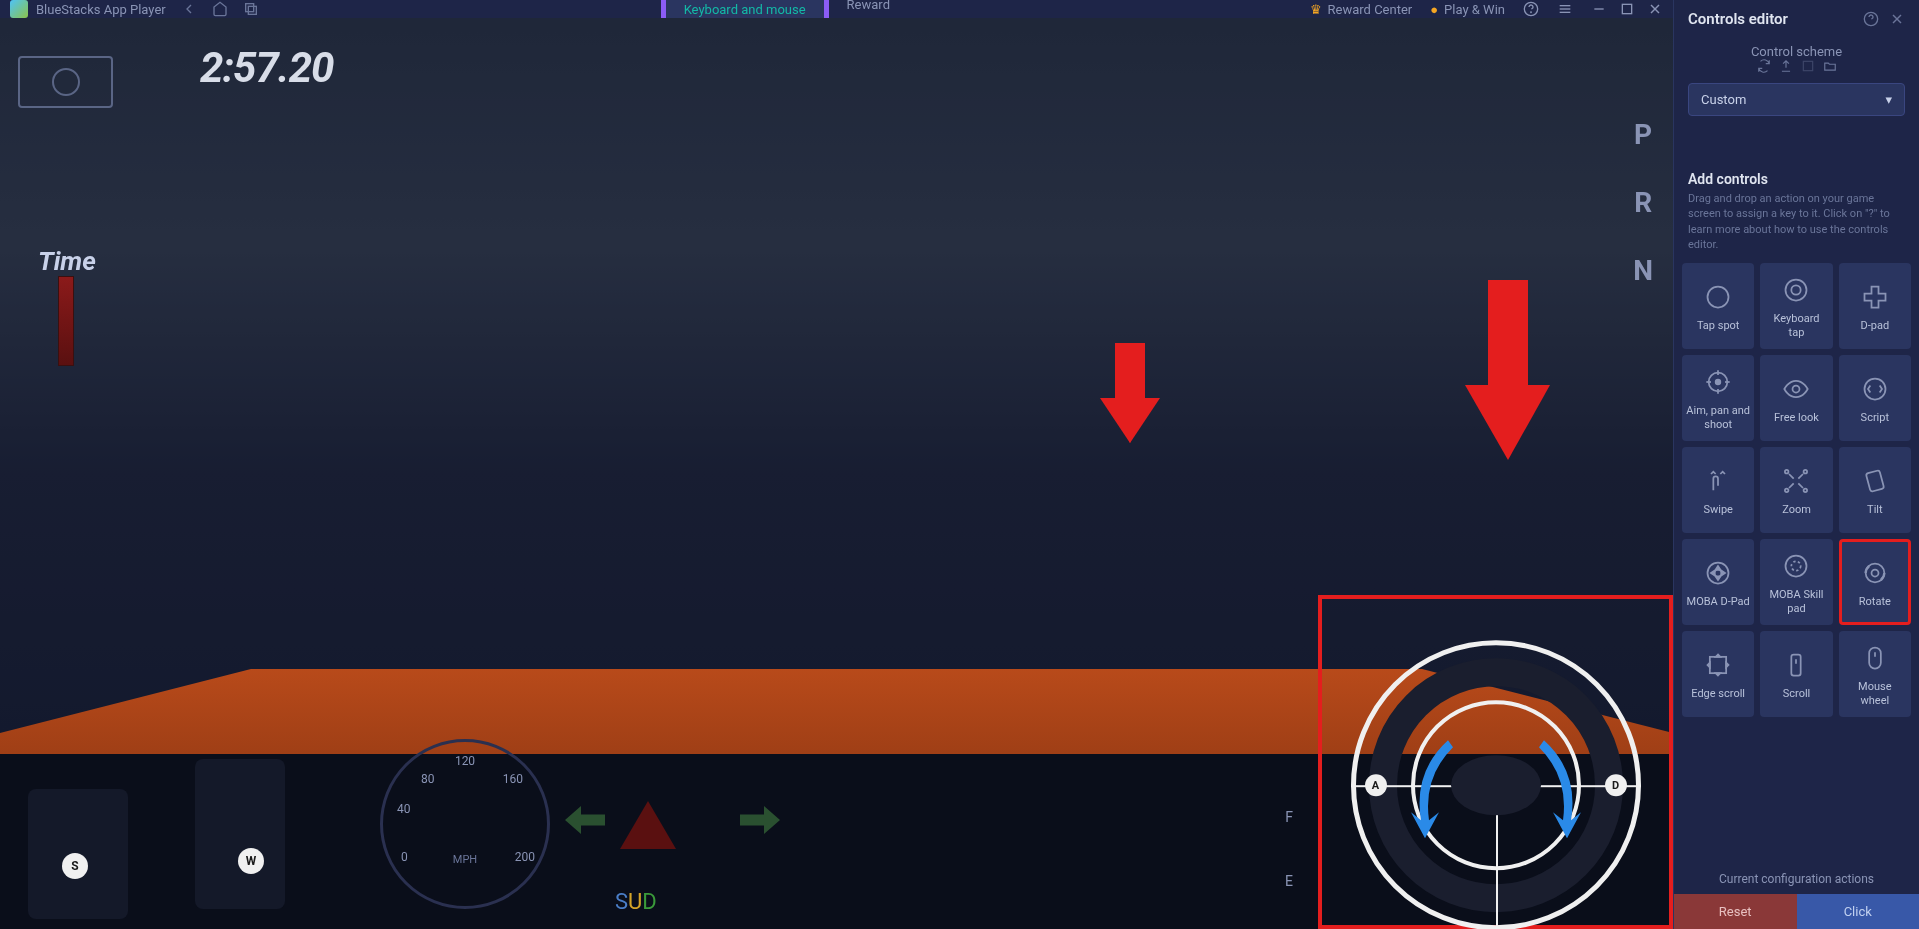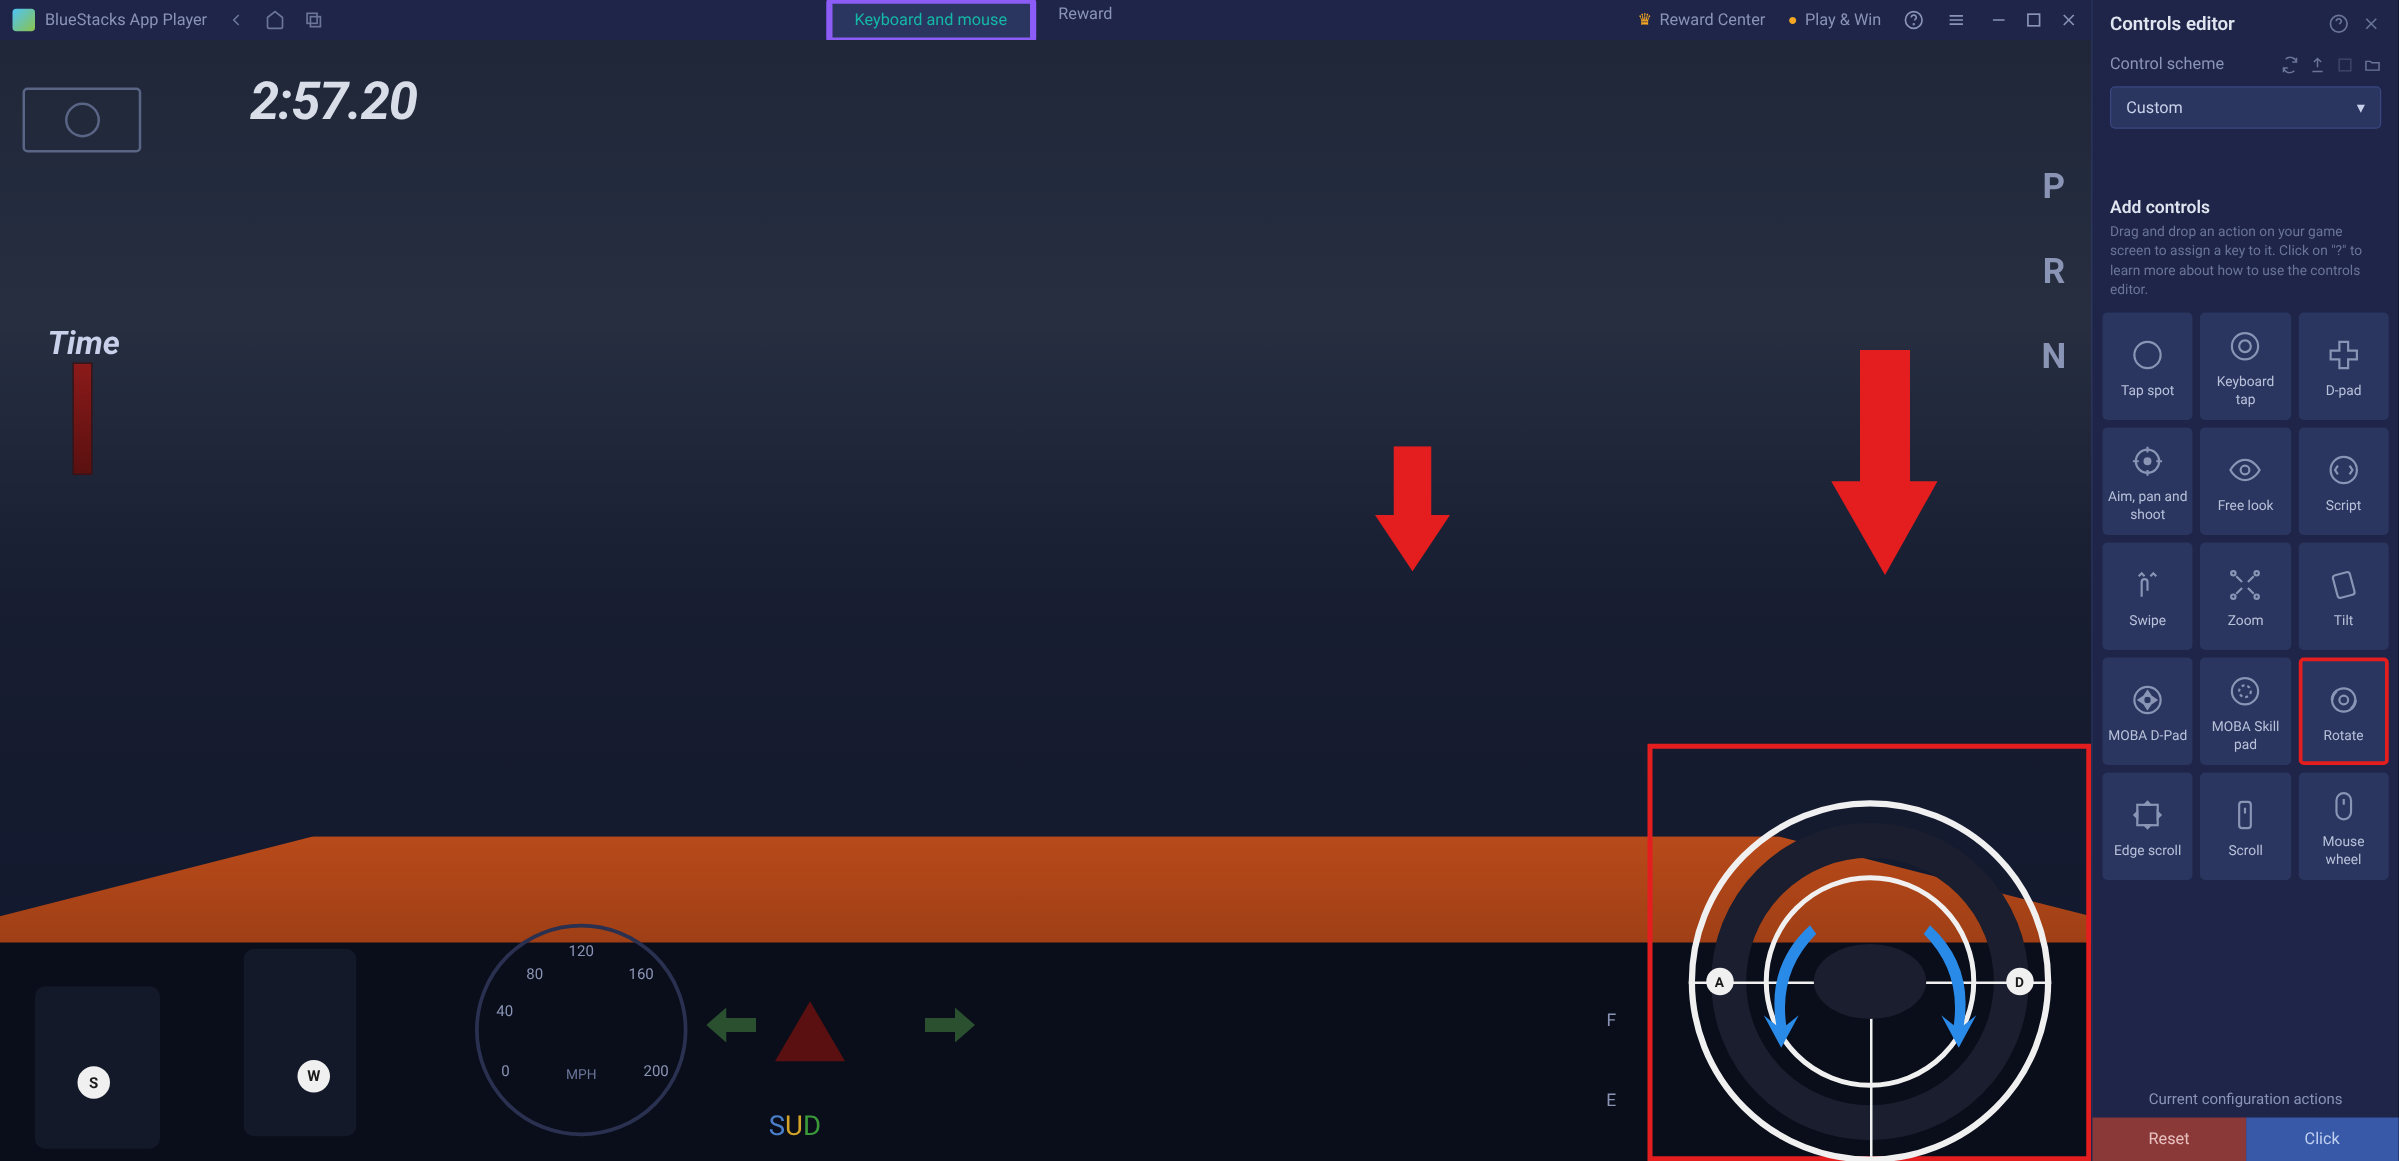--- a/index.html
+++ b/index.html
@@ -1,19 +1,19 @@
 <!DOCTYPE html>
 <html><head>
 <meta charset="utf-8">
 <style>
 * { margin: 0; padding: 0; box-sizing: border-box; font-family: -apple-system, BlinkMacSystemFont, "Segoe UI", Roboto, sans-serif; }
 body { background: #0a0e1a; color: #b8c1d9; overflow: hidden; width: 1919px; height: 929px; }
 .app-container { display: flex; width: 100%; height: 100%; }
 .main-area { flex: 1; display: flex; flex-direction: column; background: #1a2040; }
-.top-bar { height: 32px; background: #1e2548; display: flex; align-items: center; padding: 0 10px; gap: 15px; font-size: 13px; }
+.top-bar { height: 18px; background: #1e2548; display: flex; align-items: center; padding: 0 10px; gap: 15px; font-size: 13px; }
 .logo-area { display: flex; align-items: center; gap: 8px; color: #8a94b5; }
 .logo { width: 18px; height: 18px; background: linear-gradient(135deg, #4fc3f7, #8bc34a); border-radius: 3px; }
 .nav-icons { display: flex; gap: 15px; color: #6a7599; }
 .nav-icon { width: 16px; height: 16px; cursor: pointer; }
 .tab-center { flex: 1; display: flex; justify-content: center; gap: 0; }
 .tab { padding: 6px 18px; color: #8a94b5; cursor: pointer; font-size: 13px; }
 .tab.active { background: #2a3560; border: 5px solid #8b5cf6; border-radius: 4px; color: #14b8a6; }
 .right-bar-items { display: flex; align-items: center; gap: 18px; color: #8a94b5; font-size: 13px; }
 .reward-item { display: flex; align-items: center; gap: 6px; cursor: pointer; }
 .crown-icon { color: #f5a623; }
@@ -66,21 +66,21 @@
 .arrow-1 { top: 325px; left: 1095px; width: 70px; height: 100px; }
 .arrow-2 { top: 280px; left: 1460px; width: 95px; height: 180px; z-index: 100; }
 .sud-logo { position: absolute; bottom: 15px; left: 615px; font-size: 22px; font-weight: normal; }
 .sud-s { color: #4a7ec8; }
 .sud-u { color: #d4a428; }
 .sud-d { color: #3a9a3a; }
 .controls-panel { width: 246px; background: #1e2548; display: flex; flex-direction: column; border-left: 1px solid #2a3560; }
 .panel-header { display: flex; align-items: center; justify-content: space-between; padding: 10px 14px; }
 .panel-title { color: #e0e5f0; font-size: 15px; font-weight: 600; }
 .panel-header-icons { display: flex; gap: 10px; color: #6a7599; }
-.scheme-row { padding: 6px 14px; display: flex; align-items: center; justify-content: space-between; }
+.scheme-row { padding: 6px 14px; display: flex; align-items: center; justify-content: space-between; flex-direction: column; }
 .scheme-label { color: #8a94b5; font-size: 13px; }
 .scheme-icons { display: flex; gap: 8px; color: #6a7599; }
 .scheme-select { margin: 4px 14px 12px; background: #2a3560; border: 1px solid #3a4680; border-radius: 4px; padding: 8px 12px; color: #c8d1e9; font-size: 13px; display: flex; justify-content: space-between; align-items: center; cursor: pointer; }
 .add-section { padding: 0 14px; margin-top: 43px; }
 .add-title { color: #e0e5f0; font-size: 14px; font-weight: 600; margin-bottom: 4px; }
 .add-desc { color: #6a7599; font-size: 11px; line-height: 1.4; margin-bottom: 10px; }
 .controls-grid { display: grid; grid-template-columns: repeat(3, 1fr); gap: 6px; padding: 0 8px; }
 .control-card { background: #2a3560; border-radius: 4px; padding: 10px 4px 8px; display: flex; flex-direction: column; align-items: center; gap: 6px; cursor: pointer; min-height: 86px; justify-content: center; }
 .control-card.highlighted { border: 3px solid #e41e1e; }
 .control-icon { width: 32px; height: 32px; display: flex; align-items: center; justify-content: center; color: #8a94b5; }

